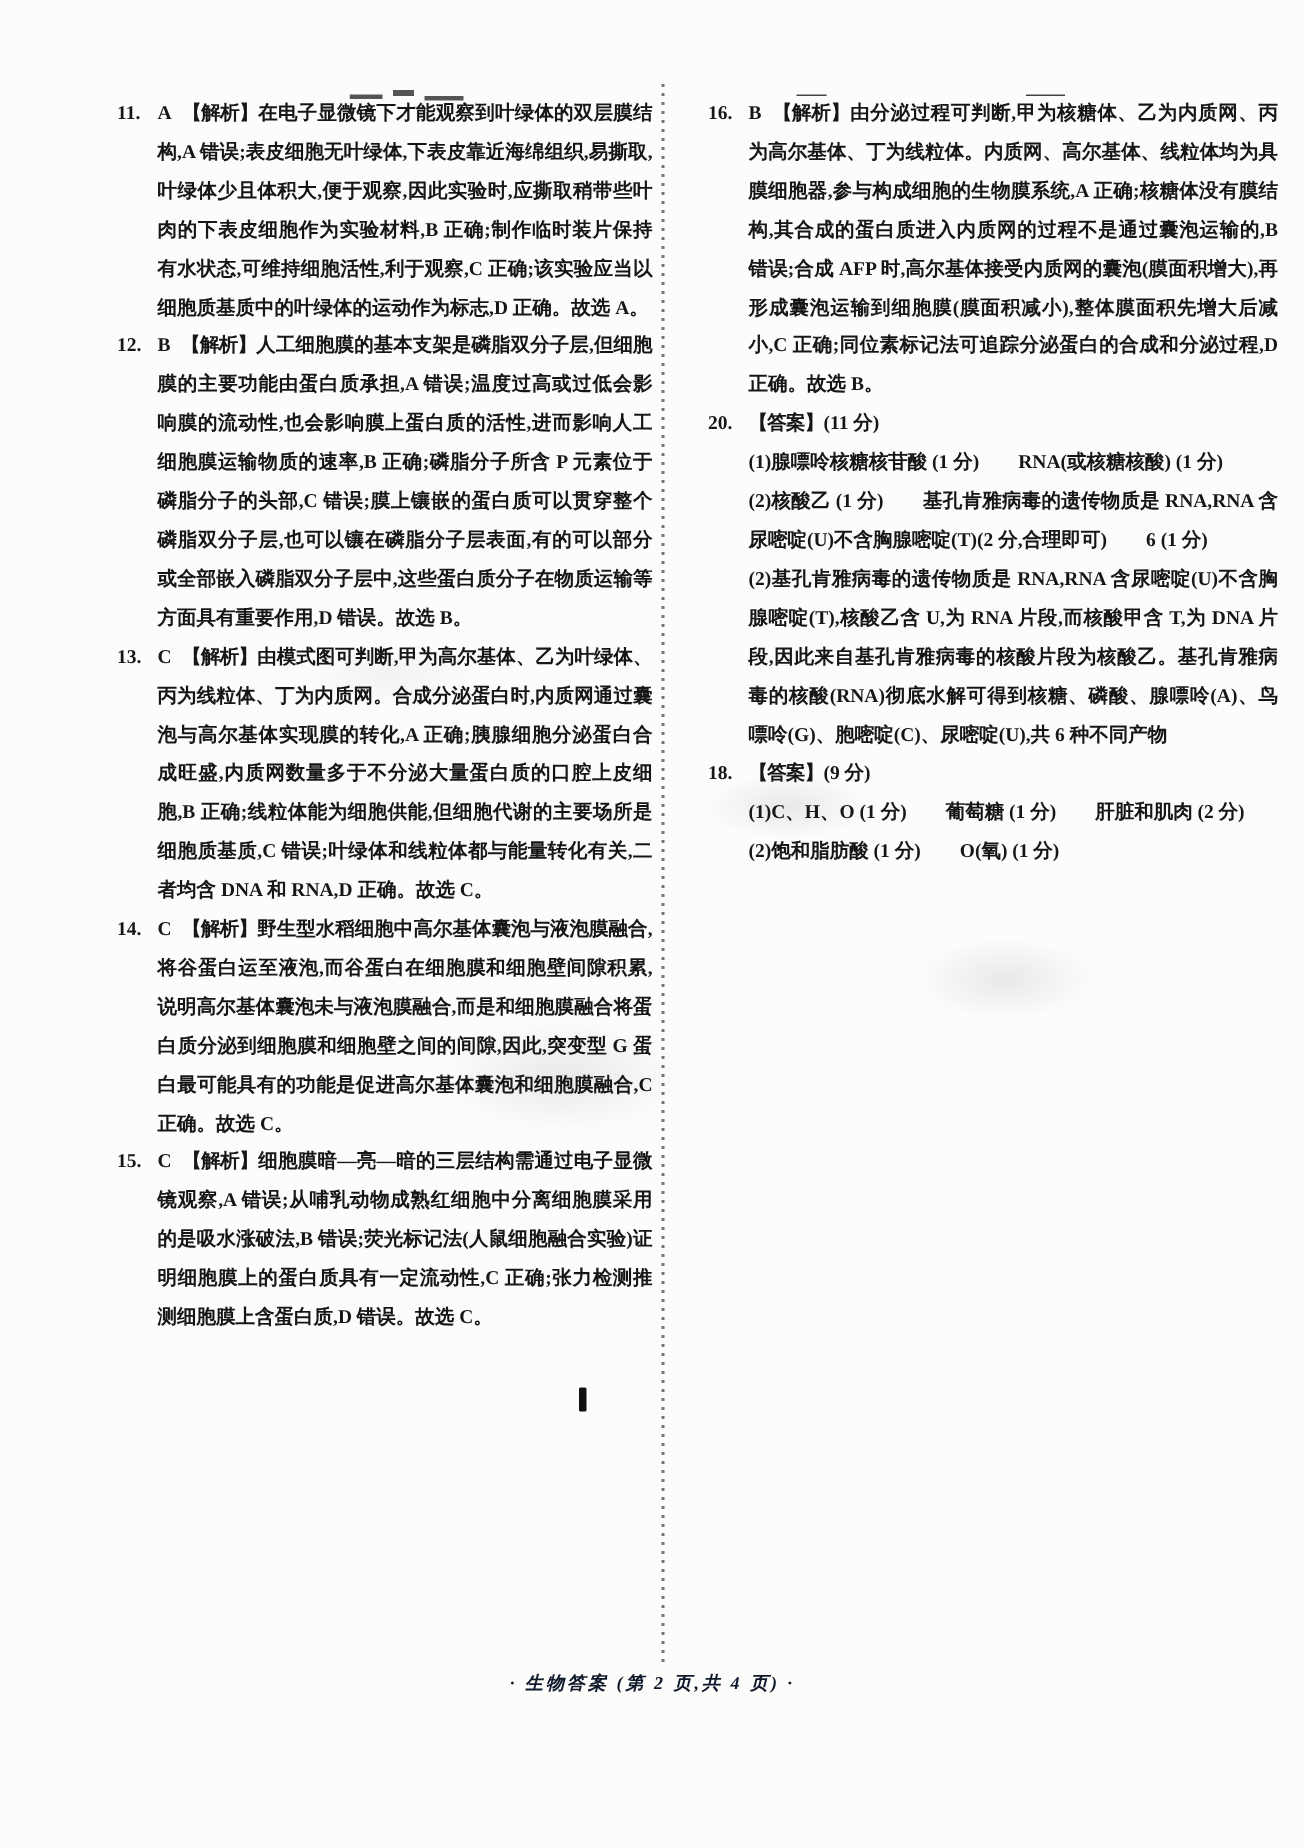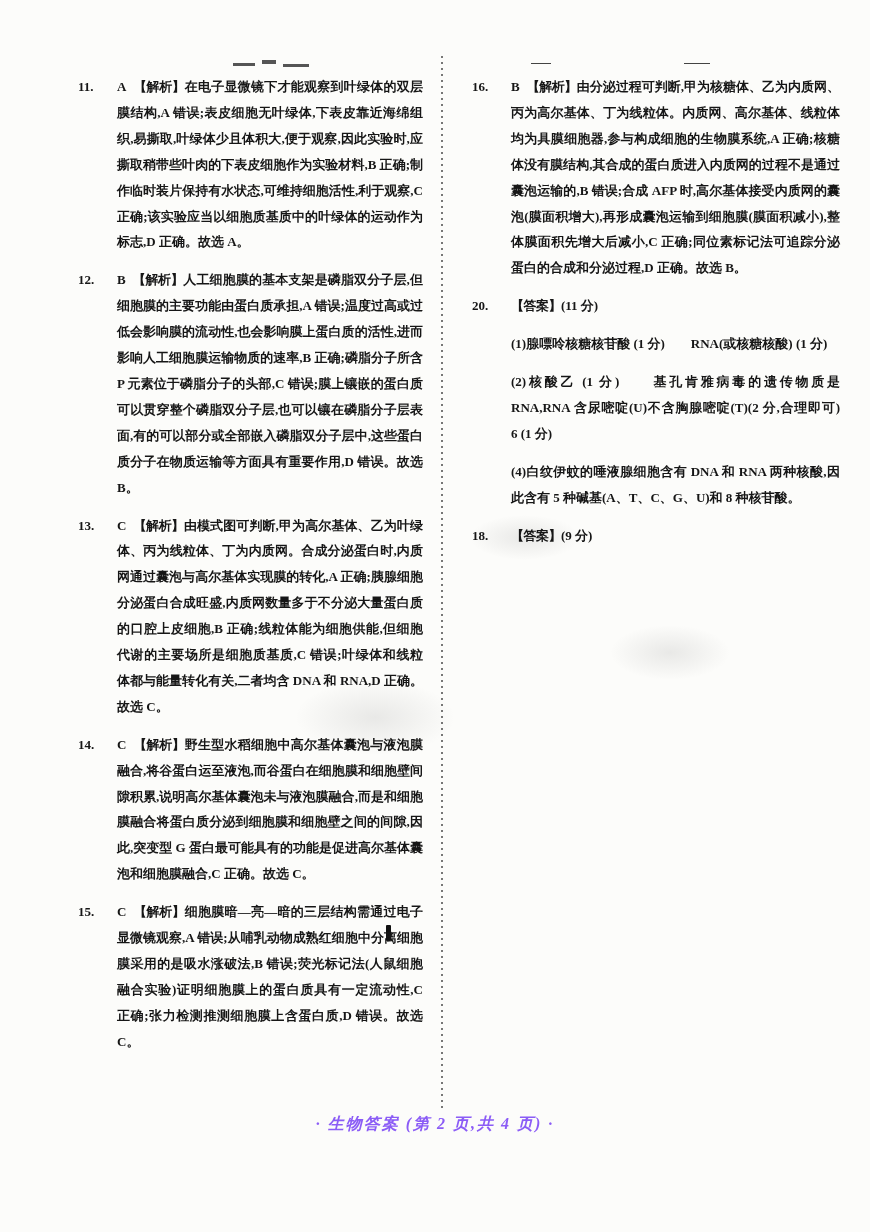--- a/index.html
+++ b/index.html
@@ -11,34 +11,34 @@
     overflow:hidden;
     font-family:"Liberation Serif","DejaVu Serif",serif;
     color:#161616;
   }
   
   .col{position:absolute;top:62px;font-size:13px;line-height:25.9px;font-weight:700;text-align:justify;}
   .col-left{left:78px;width:357px;}
   .col-right{left:472px;width:380px;}
   .item{position:relative;padding-left:27px;}
   .num{position:absolute;left:0;top:0;font-weight:700;}
-  .item p{margin:12px;}
+  .item p{margin:0;}
   .ans{margin-right:7px;}
   .marker{font-weight:900;letter-spacing:-0.5px;}
   
   .divider{
     position:absolute;left:441px;top:56px;height:1052px;width:2px;
     background:repeating-linear-gradient(to bottom,#4a4a4a 0 2px,transparent 2px 6px);
     opacity:.75;
   }
   
   .footer{
     position:absolute;top:1114px;left:0;width:870px;
-    text-align:center;font-size:16px;font-style:italic;
-    letter-spacing:2px;color:#8b5cf6;font-weight:700;
+    text-align:center;font-size:12px;font-style:italic;
+    letter-spacing:2px;color:#0f172a;font-weight:700;
   }
   
   .artifact-top-left{position:absolute;left:233px;top:59px;width:92px;height:13px;overflow:hidden;opacity:.8;}
   .artifact-top-left i{display:inline-block;height:4px;border-top:3px solid #2c2c2c;vertical-align:top;margin-right:7px;}
   .artifact-top-left i:nth-child(1){width:22px;margin-top:4px;}
   .artifact-top-left i:nth-child(2){width:14px;margin-top:1px;border-top-width:4px;}
   .artifact-top-left i:nth-child(3){width:26px;margin-top:5px;}
   .artifact-top-right{position:absolute;left:452px;top:50px;width:380px;height:14px;overflow:hidden;opacity:.85;}
   .artifact-top-right i{display:inline-block;height:5px;border-bottom:4px solid #242424;vertical-align:bottom;}
   .artifact-top-right i:nth-child(1){width:16px;margin-right:9px;}
@@ -106,25 +106,27 @@
     <div class="item">
       <span class="num">16.</span>
       <p><span class="ans">B</span><b class="marker">【解析】</b><span>由分泌过程可判断,甲为核糖体、乙为内质网、丙为高尔基体、丁为线粒体。内质网、高尔基体、线粒体均为具膜细胞器,参与构成细胞的生物膜系统,A 正确;核糖体没有膜结构,其合成的蛋白质进入内质网的过程不是通过囊泡运输的,B 错误;合成 AFP 时,高尔基体接受内质网的囊泡(膜面积增大),再形成囊泡运输到细胞膜(膜面积减小),整体膜面积先增大后减小,C 正确;同位素标记法可追踪分泌蛋白的合成和分泌过程,D 正确。故选 B。</span></p>
     </div>
 
     <div class="item">
       <span class="num">20.</span>
       <p><b class="marker">【答案】</b><span>(11 分)</span></p>
       <p><b class="marker"></b><span>(1)腺嘌呤核糖核苷酸 (1 分)　　RNA(或核糖核酸) (1 分)</span></p>
       <p><b class="marker"></b><span>(2)核酸乙 (1 分)　　基孔肯雅病毒的遗传物质是 RNA,RNA 含尿嘧啶(U)不含胸腺嘧啶(T)(2 分,合理即可)　　6 (1 分)</span></p>
-      <p><b class="marker"></b><span>(4)白纹伊蚊的唾液腺细胞含有 DNA 和 RNA 两种核酸,因此含有 5 种碱基(A、T、C、G、U)和 8 种核苷酸。</span></p>
+      <p><b class="marker"></b><span>(2)基孔肯雅病毒的遗传物质是 RNA,RNA 含尿嘧啶(U)不含胸腺嘧啶(T),核酸乙含 U,为 RNA 片段,而核酸甲含 T,为 DNA 片段,因此来自基孔肯雅病毒的核酸片段为核酸乙。基孔肯雅病毒的核酸(RNA)彻底水解可得到核糖、磷酸、腺嘌呤(A)、鸟嘌呤(G)、胞嘧啶(C)、尿嘧啶(U),共 6 种不同产物</span></p>
     </div>
 
     <div class="item">
       <span class="num">18.</span>
       <p><b class="marker">【答案】</b><span>(9 分)</span></p>
+      <p><b class="marker"></b><span>(1)C、H、O (1 分)　　葡萄糖 (1 分)　　肝脏和肌肉 (2 分)</span></p>
+      <p><b class="marker"></b><span>(2)饱和脂肪酸 (1 分)　　O(氧) (1 分)</span></p>
     </div>
 
   </div>
 
   <div class="footer">·  生物答案  (第 2 页,共 4 页) ·</div>
 
 </div>
 
 </body></html>

